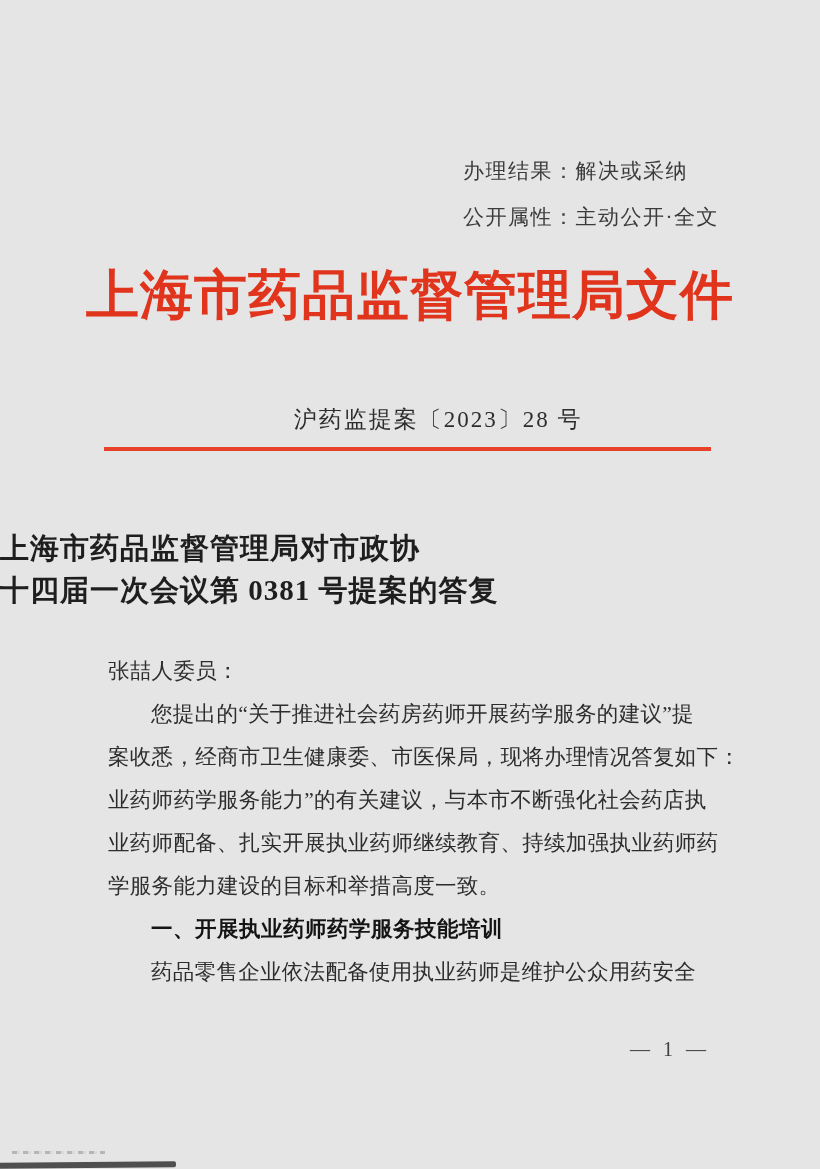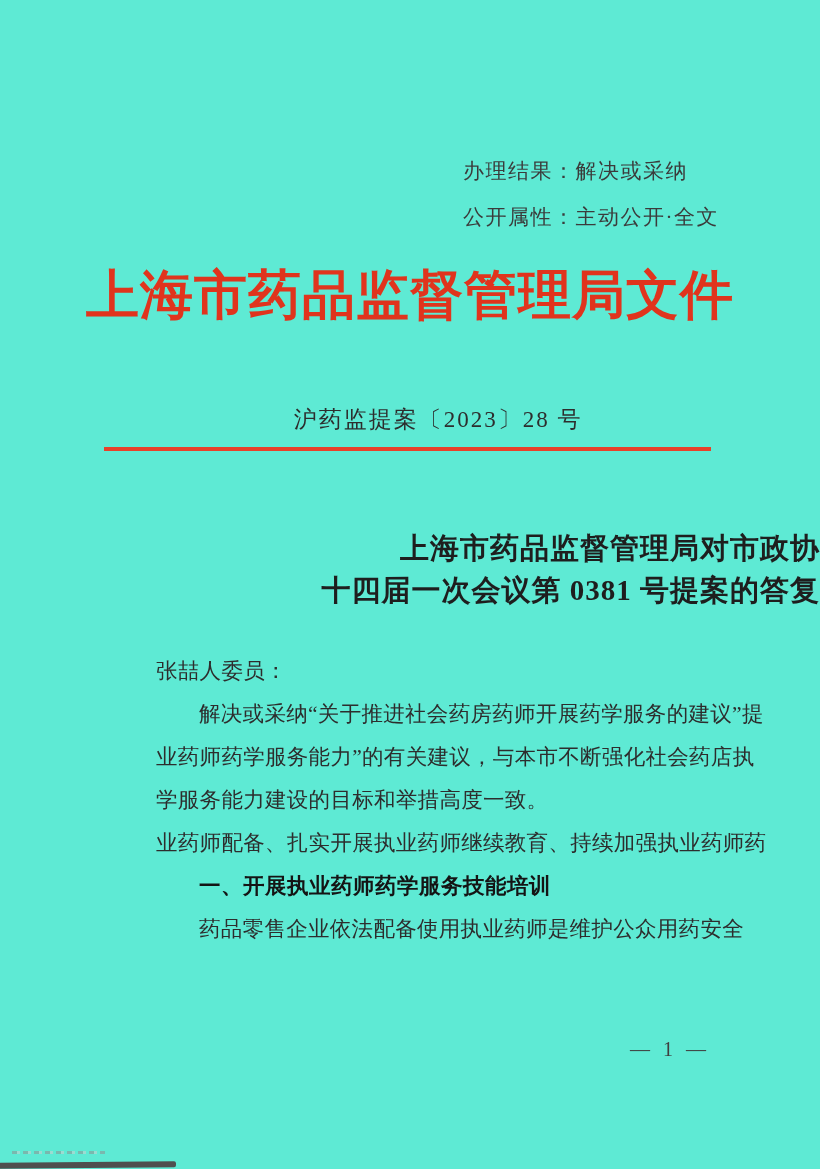--- a/index.html
+++ b/index.html
@@ -1,20 +1,20 @@
 <!DOCTYPE html>
 <html><head>
 <meta charset="utf-8">
 <style>
   html, body { margin: 0; padding: 0; background: #ffffff; }
   .page {
     position: relative;
     width: 820px;
     height: 1169px;
-    background: #5eead4;
+    background: #e5e5e5;
     overflow: hidden;
     font-family: "Liberation Serif", "DejaVu Serif", serif;
   }
   .meta {
     position: absolute;
     top: 148px;
     left: 463px;
     font-size: 21px;
     line-height: 46px;
     color: #3b3b3b;
@@ -53,38 +53,38 @@
     left: 104px;
     width: 607px;
     height: 4px;
     background: #e8412a;
   }
   .title {
     position: absolute;
     top: 527px;
     left: 0;
     width: 100%;
-    text-align: right;
+    text-align: left;
     font-size: 29px;
     font-weight: 700;
     color: #1e1e1e;
     line-height: 42px;
     letter-spacing: 1px;
     white-space: nowrap;
   }
   .bodytext {
     position: absolute;
     top: 650px;
     left: 108px;
     width: 606px;
     font-size: 21.5px;
     color: #2d2d2d;
     line-height: 43px;
   }
-  .bodytext .line { white-space: nowrap; letter-spacing: 0.3px; margin-left: 48px; }
+  .bodytext .line { white-space: nowrap; letter-spacing: 0.3px; }
   .bodytext .indent { padding-left: 43px; }
   .bodytext .heading {
     font-weight: 700;
     color: #141414;
     font-family: "Liberation Sans", "DejaVu Sans", sans-serif;
     letter-spacing: 0.5px;
   }
   .pagenum {
     position: absolute;
     top: 1038px;
@@ -132,24 +132,25 @@
 
   <div class="redrule"></div>
 
   <div class="title">
     <div>上海市药品监督管理局对市政协</div>
     <div>十四届一次会议第 0381 号提案的答复</div>
   </div>
 
   <div class="bodytext">
     <div class="line">张喆人委员：</div>
-    <div class="line indent">解决或采纳“关于推进社会药房药师开展药学服务的建议”提</div>
+    <div class="line indent">您提出的“关于推进社会药房药师开展药学服务的建议”提</div>
+    <div class="line">案收悉，经商市卫生健康委、市医保局，现将办理情况答复如下：</div>
     <div class="line">业药师药学服务能力”的有关建议，与本市不断强化社会药店执</div>
+    <div class="line">业药师配备、扎实开展执业药师继续教育、持续加强执业药师药</div>
     <div class="line">学服务能力建设的目标和举措高度一致。</div>
-    <div class="line">业药师配备、扎实开展执业药师继续教育、持续加强执业药师药</div>
     <div class="line indent heading">一、开展执业药师药学服务技能培训</div>
     <div class="line indent">药品零售企业依法配备使用执业药师是维护公众用药安全</div>
   </div>
 
   <div class="pagenum">— 1 —</div>
 
   <div class="artifact-smudge"></div>
   <div class="artifact-edge"></div>
 
 </div>

